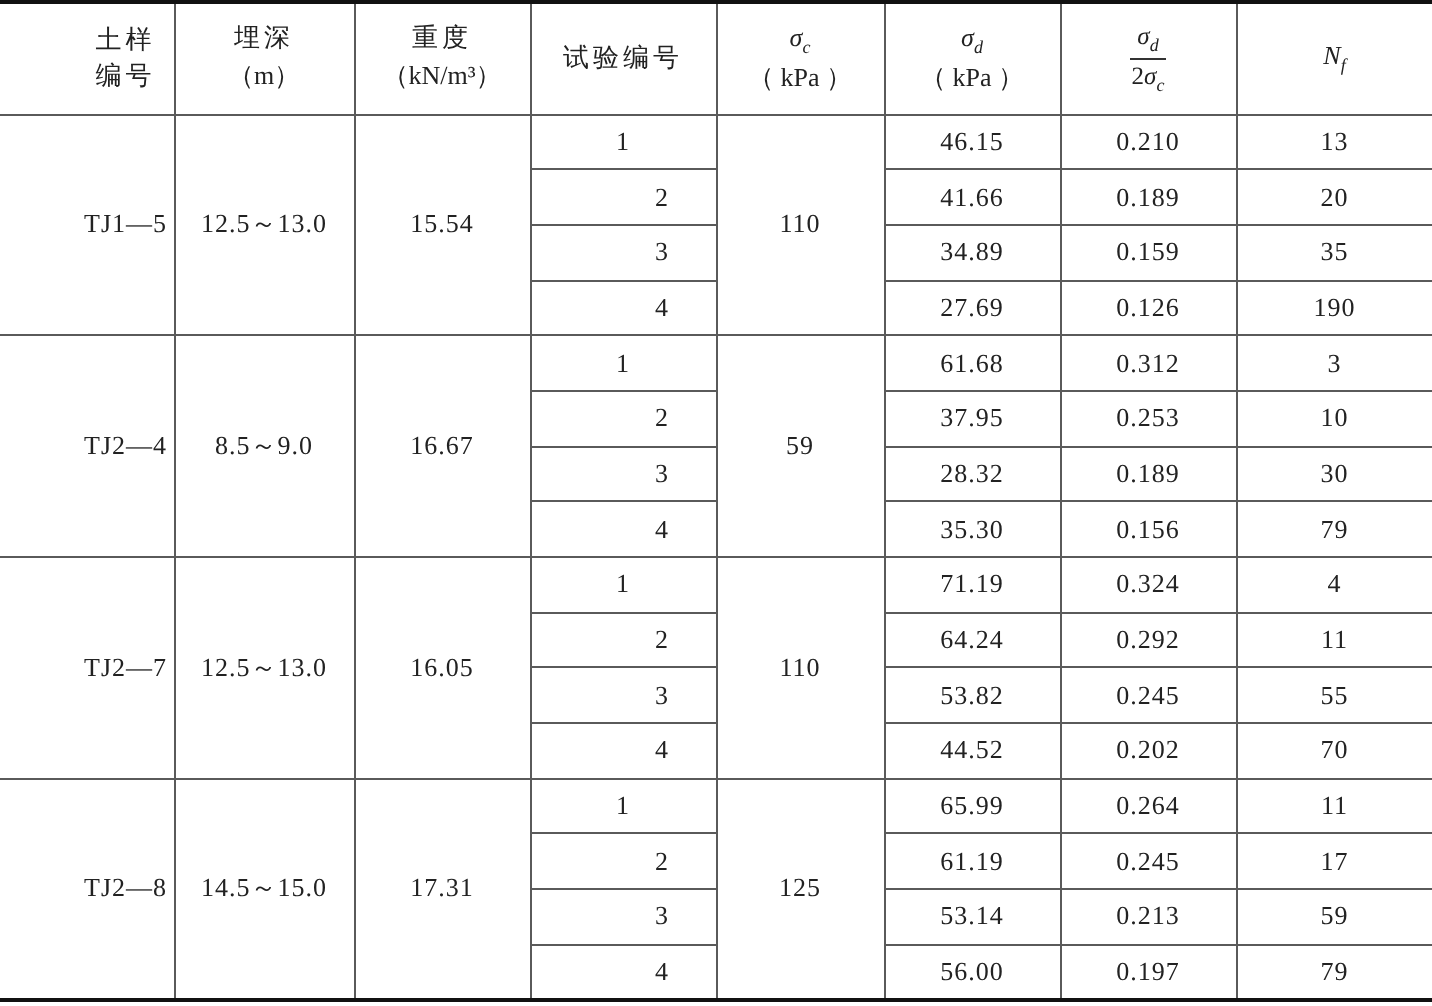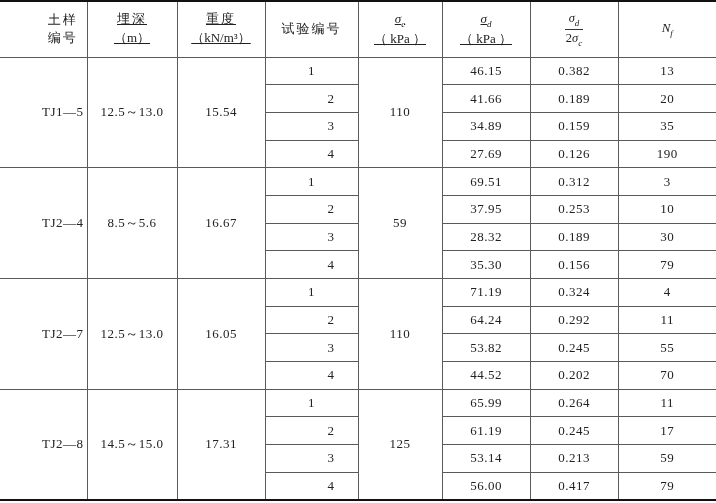--- a/index.html
+++ b/index.html
@@ -39,21 +39,21 @@
     background: #ffffff;
   }
   th:first-child, td:first-child { border-left: none; padding-left: 41px; }
   th:last-child,  td:last-child  { border-right: none; }
   thead th { border-top: none; }
   tbody tr.group-last td { }
   thead tr { height: 56px; }
   tbody tr { height: 27.7px; }
 
   .cn { letter-spacing: 2px; }
-  .hdr-line { display: block; line-height: 1.45; text-decoration: underline; }
+  .hdr-line { display: block; line-height: 1.45; }
   .num { letter-spacing: 0.5px; }
 
   i.sym { font-style: italic; font-family: "Liberation Serif", "DejaVu Serif", serif; }
   sub { font-size: 9px; font-style: italic; }
 
   .frac {
     display: inline-flex;
     flex-direction: column;
     align-items: center;
     vertical-align: middle;
@@ -113,21 +113,21 @@
   </thead>
   <tbody>
 
     <tr>
       <td rowspan="4" class="num">TJ1—5</td>
       <td rowspan="4" class="num">12.5～13.0</td>
       <td rowspan="4" class="num">15.54</td>
       <td class="num">1</td>
       <td rowspan="4" class="num">110</td>
       <td class="num">46.15</td>
-      <td class="num">0.382</td>
+      <td class="num">0.210</td>
       <td class="num">13</td>
     </tr>
     <tr>
       <td class="num">2</td>
       <td class="num">41.66</td>
       <td class="num">0.189</td>
       <td class="num">20</td>
     </tr>
     <tr>
       <td class="num">3</td>
@@ -137,25 +137,25 @@
     </tr>
     <tr class="group-last">
       <td class="num">4</td>
       <td class="num">27.69</td>
       <td class="num">0.126</td>
       <td class="num">190</td>
     </tr>
 
     <tr>
       <td rowspan="4" class="num">TJ2—4</td>
-      <td rowspan="4" class="num">8.5～5.6</td>
+      <td rowspan="4" class="num">8.5～9.0</td>
       <td rowspan="4" class="num">16.67</td>
       <td class="num">1</td>
       <td rowspan="4" class="num">59</td>
-      <td class="num">69.51</td>
+      <td class="num">61.68</td>
       <td class="num">0.312</td>
       <td class="num">3</td>
     </tr>
     <tr>
       <td class="num">2</td>
       <td class="num">37.95</td>
       <td class="num">0.253</td>
       <td class="num">10</td>
     </tr>
     <tr>
@@ -218,18 +218,18 @@
     </tr>
     <tr>
       <td class="num">3</td>
       <td class="num">53.14</td>
       <td class="num">0.213</td>
       <td class="num">59</td>
     </tr>
     <tr class="group-last">
       <td class="num">4</td>
       <td class="num">56.00</td>
-      <td class="num">0.417</td>
+      <td class="num">0.197</td>
       <td class="num">79</td>
     </tr>
 
   </tbody>
 </table>
 
 </body></html>

